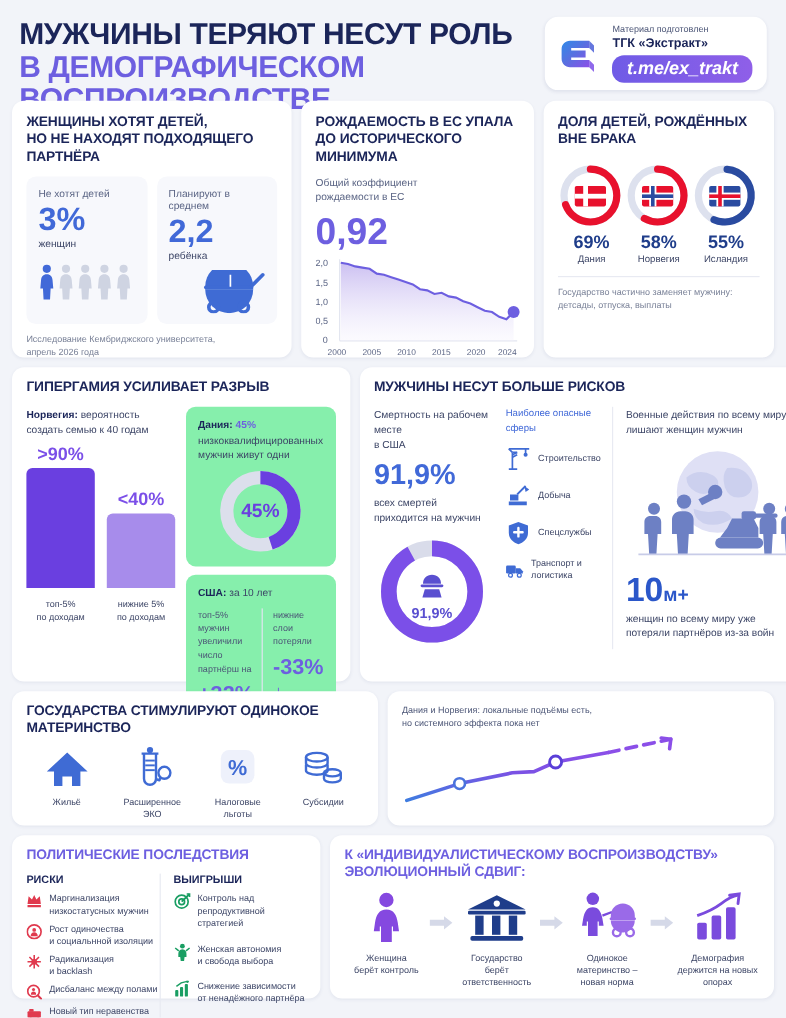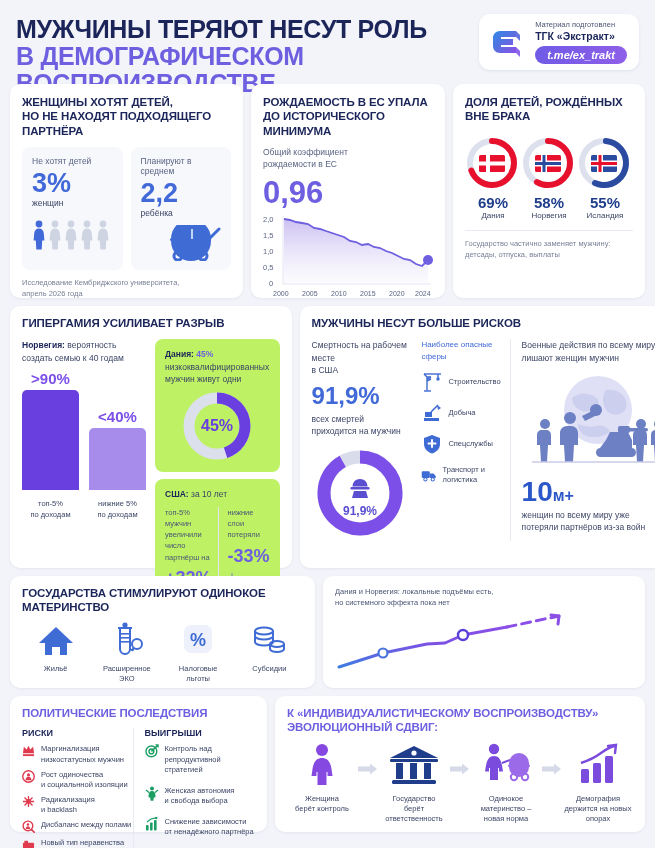--- a/index.html
+++ b/index.html
@@ -15,21 +15,21 @@
   
   .header { display: flex; align-items: flex-start; justify-content: space-between; height: 72px; padding: 4px 6px 0 6px; }
   .title-block { padding-top: 2px; }
   .title-l1 { font-size: 25px; font-weight: bold; color: #1b2559; letter-spacing: -0.3px; line-height: 1.08; font-stretch: condensed; }
   .title-l2 { font-size: 25px; font-weight: bold; color: #6d5fe0; letter-spacing: -0.3px; line-height: 1.08; }
   .brand { background: #fff; border-radius: 11px; padding: 6px 12px 6px 8px; display: flex; align-items: center; gap: 8px; box-shadow: 0 1px 3px rgba(40,50,110,.09); }
   .brand-logo { width: 40px; height: 40px; flex: 0 0 40px; }
   .brand-txt { display: flex; flex-direction: column; gap: 1px; }
   .brand-l1 { font-size: 7.5px; color: #4b5576; }
   .brand-l2 { font-size: 10.5px; font-weight: bold; color: #1b2559; }
-  .brand-pill { margin-top: 3px; background: linear-gradient(90deg,#6f5be6,#8f5fe8); color: #fff; font-size: 11px; font-weight: bold; border-radius: 10px; padding: 3px 12px; text-align: right; font-style: italic; }
+  .brand-pill { margin-top: 3px; background: linear-gradient(90deg,#6f5be6,#8f5fe8); color: #fff; font-size: 15px; font-weight: bold; border-radius: 10px; padding: 3px 12px; text-align: right; font-style: italic; }
 
   
   .card { background: #fff; border-radius: 10px; box-shadow: 0 1px 3px rgba(40,50,110,.07); }
   .card-h { font-size: 11.5px; font-weight: bold; color: #1b2559; line-height: 1.25; letter-spacing: -0.1px; }
   .card-h.purple { color: #6d5fe0; }
 
   
   .row1 { display: flex; gap: 8px; height: 214px; margin-top: 2px; }
   .c-women { width: 240px; padding: 11px 12px; display: flex; flex-direction: column; }
   .c-birth { width: 194px; padding: 11px 12px; }
@@ -63,21 +63,21 @@
   .lbl b { color: #1b2559; }
   .lbl .pv { color: #6d5fe0; font-weight: bold; }
   .bars { display: flex; align-items: flex-end; gap: 10px; height: 150px; margin-top: 6px; }
   .barcol { flex: 1; display: flex; flex-direction: column; align-items: center; justify-content: flex-end; height: 100%; }
   .barval { font-size: 15px; font-weight: bold; color: #7b4fe8; margin-bottom: 3px; }
   .bar { width: 100%; border-radius: 5px 5px 0 0; }
   .bar.a { background: #6a3fe0; height: 122px; }
   .bar.b { background: #a78ceb; height: 62px; }
   .bartxt { font-size: 7.5px; color: #3c4566; text-align: center; line-height: 1.4; margin-top: 9px; }
 
-  .panel { background: #bef264; border-radius: 8px; padding: 9px 10px; }
+  .panel { background: #86efac; border-radius: 8px; padding: 9px 10px; }
   .donut-wrap { display: flex; justify-content: center; margin-top: 4px; }
   .usa-cols { display: flex; margin-top: 6px; }
   .usa-col { flex: 1; padding-right: 6px; }
   .usa-col + .usa-col { border-left: 1px solid #e2e5f0; padding-left: 9px; padding-right: 0; }
   .usa-txt { font-size: 7.5px; color: #4b5576; line-height: 1.5; min-height: 34px; }
   .usa-val { font-size: 18px; font-weight: bold; color: #6d5fe0; margin-top: 5px; }
 
   .risks-body { display: flex; margin-top: 9px; }
   .risks-left { width: 198px; display: flex; padding-right: 9px; }
   .risks-right { flex: 1; border-left: 1px solid #e8eaf2; padding-left: 11px; }
@@ -217,21 +217,21 @@
       </div>
     </div>
 
     <div class="card c-birth">
       <div class="card-h">РОЖДАЕМОСТЬ В ЕС УПАЛА</div>
       <div class="card-h">ДО ИСТОРИЧЕСКОГО МИНИМУМА</div>
       <div class="axis-note">
         <div>Общий коэффициент</div>
         <div>рождаемости в ЕС</div>
       </div>
-      <div class="big-purple">0,96</div>
+      <div class="big-purple">0,92</div>
       <div>
         <svg width="172" height="96" viewBox="0 0 172 96">
           <defs>
               <linearGradient id="area" x1="0" y1="0" x2="0" y2="1">
             <stop offset="0" stop-color="#c3b5ef" stop-opacity="0.85"></stop>
                 <stop offset="1" stop-color="#f5f3fd" stop-opacity="0.35"></stop>
           </linearGradient>
             </defs>
           <g font-size="7.5" fill="#5a6484" font-family="Liberation Sans, sans-serif">
             <text x="0" y="12">2,0</text>

